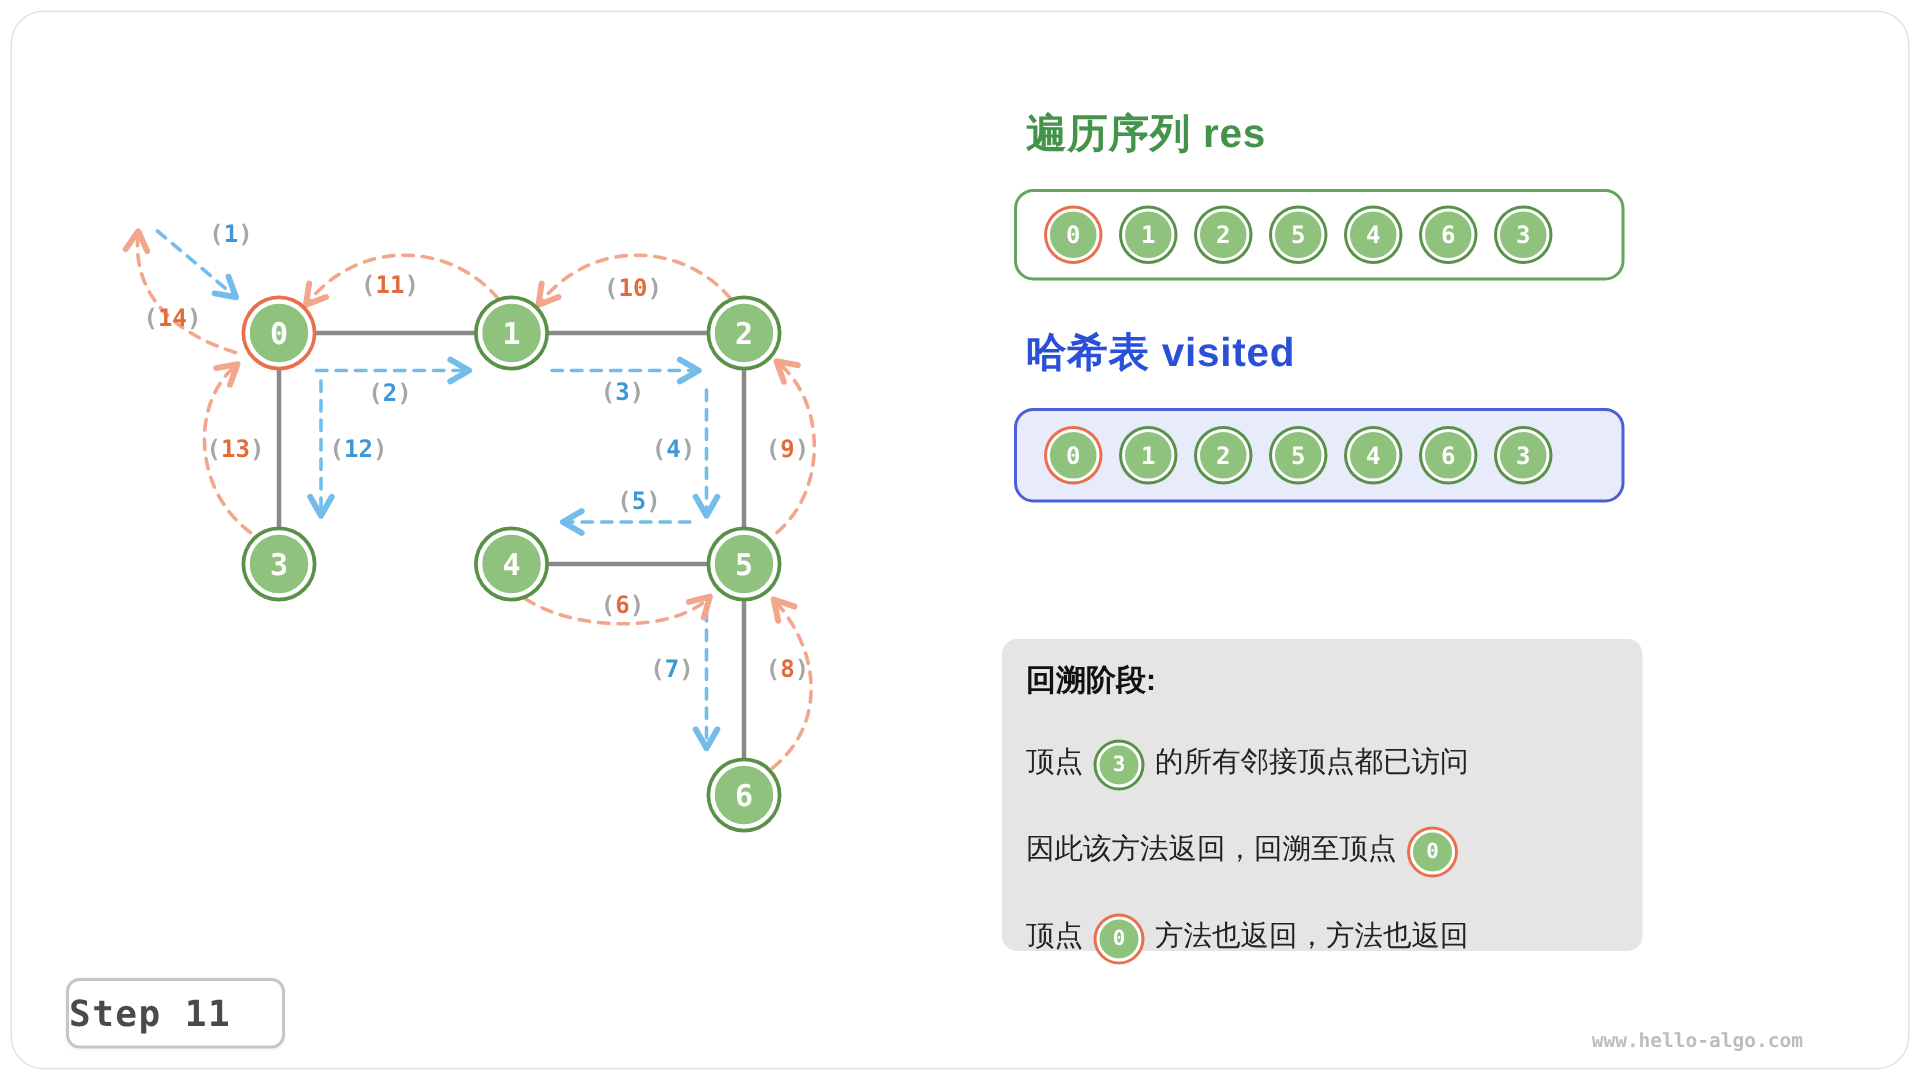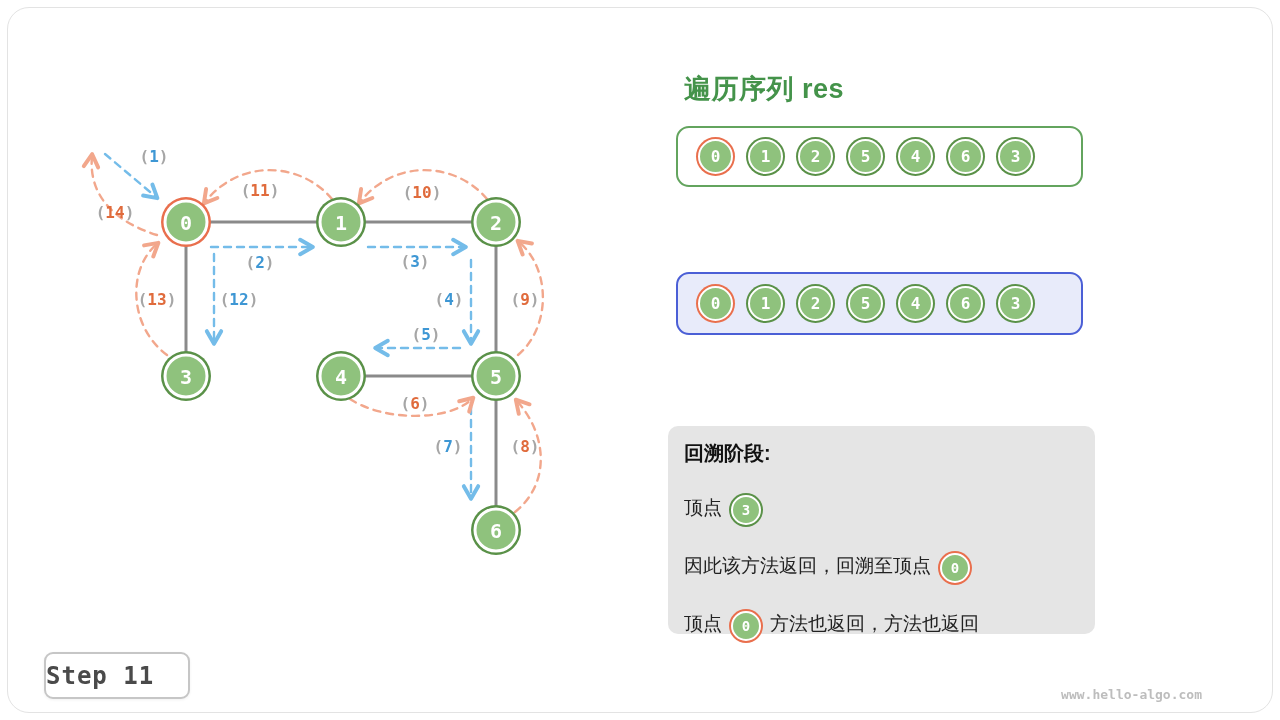--- a/index.html
+++ b/index.html
@@ -149,36 +149,38 @@
   <div class="seq-box res-box">
       <span class="circ scircle hl">0</span>
       <span class="circ scircle">1</span>
       <span class="circ scircle">2</span>
       <span class="circ scircle">5</span>
       <span class="circ scircle">4</span>
       <span class="circ scircle">6</span>
       <span class="circ scircle">3</span>
     </div>
 
+  <div class="panel-title visited-title">哈希表 visited</div>
   <div class="seq-box visited-box">
       <span class="circ scircle hl">0</span>
       <span class="circ scircle">1</span>
       <span class="circ scircle">2</span>
       <span class="circ scircle">5</span>
       <span class="circ scircle">4</span>
       <span class="circ scircle">6</span>
       <span class="circ scircle">3</span>
     </div>
 
   <div class="info-box">
     <div class="info-title">回溯阶段:</div>
     <div>
         <div class="iline">
           <span class="itext">顶点</span>
           <span class="circ icircle">3</span>
+          <span class="itext">的所有邻接顶点都已访问</span>
         </div>
         <div class="iline">
           <span class="itext">因此该方法返回，回溯至顶点</span>
           <span class="circ icircle hl">0</span>
         </div>
         <div class="iline">
           <span class="itext">顶点</span>
           <span class="circ icircle hl">0</span>
           <span class="itext">方法也返回，方法也返回</span>
         </div>

